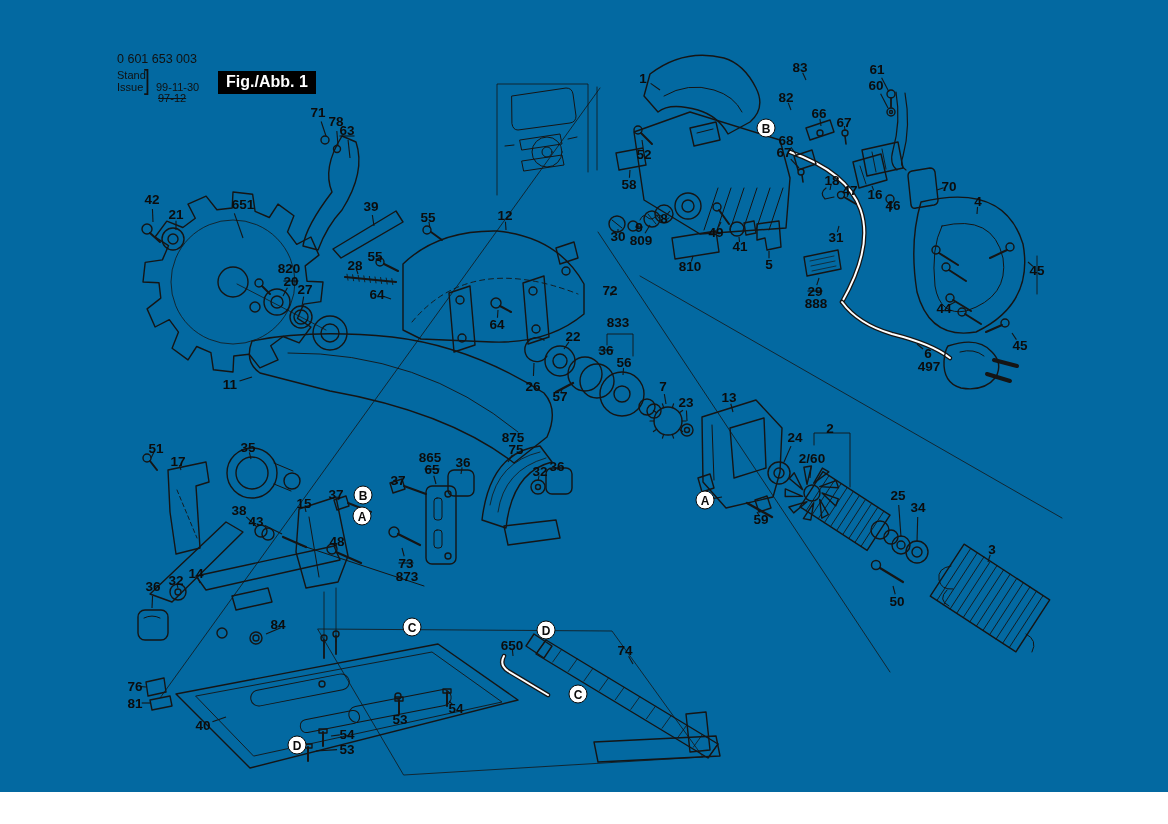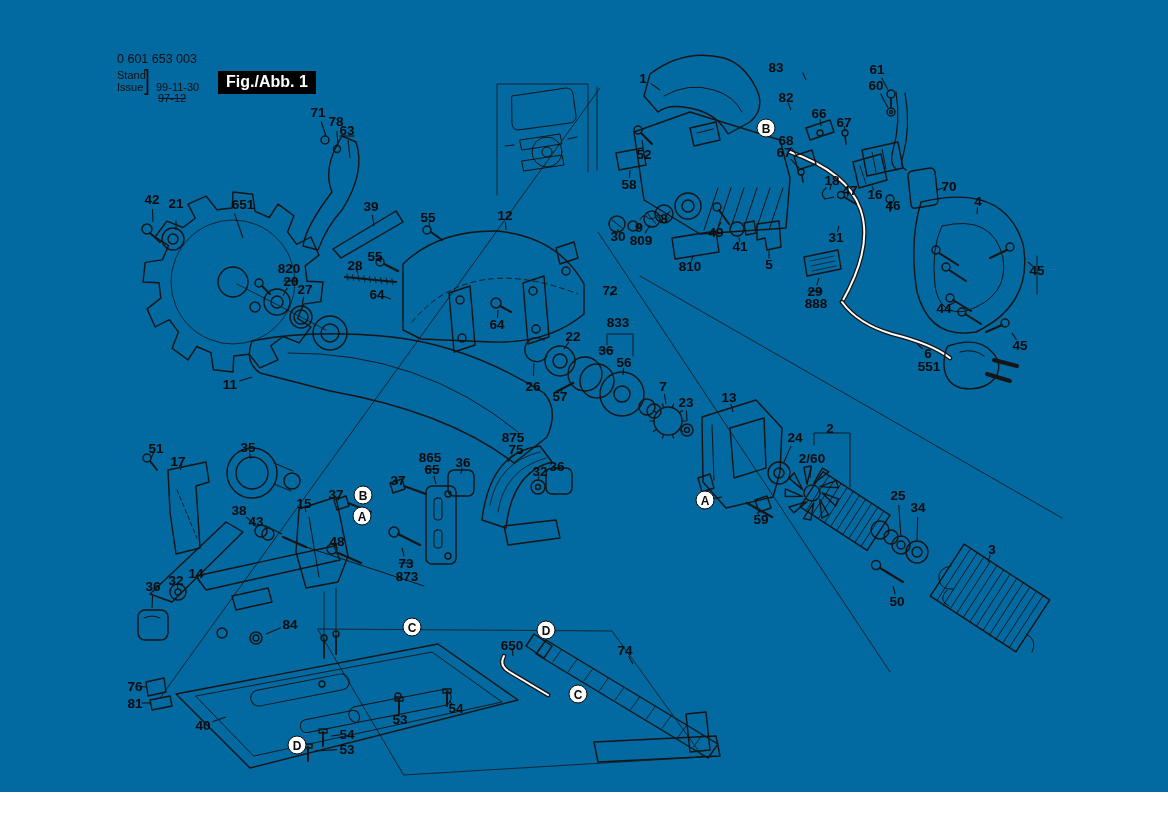--- a/index.html
+++ b/index.html
@@ -538,37 +538,37 @@
       <line x1="452.85" y1="704.85" x2="449" y2="701" stroke="#151515" stroke-width="1.1"></line>
       <line x1="339.8" y1="734.9" x2="331" y2="736" stroke="#151515" stroke-width="1.1"></line>
       <line x1="337.02074691031544" y1="749.6438227799797" x2="316" y2="751" stroke="#151515" stroke-width="1.1"></line>
     </svg>
 
   <div id="labels">
       <div class="lbl" style="left: 318px; top: 112px;">71</div>
       <div class="lbl" style="left: 336px; top: 121px;">78</div>
       <div class="lbl" style="left: 347px; top: 130px; text-decoration: underline;">63</div>
       <div class="lbl" style="left: 152px; top: 199px;">42</div>
-      <div class="lbl" style="left: 176px; top: 203px;">21</div>
+      <div class="lbl" style="left: 176px; top: 214px;">21</div>
       <div class="lbl" style="left: 231px; top: 204px; margin-left: 12px;">651</div>
       <div class="lbl" style="left: 289px; top: 268px; text-align: center;">820</div>
       <div class="lbl s" style="left: 291px; top: 281px;">20</div>
       <div class="lbl" style="left: 305px; top: 289px;">27</div>
       <div class="lbl" style="left: 371px; top: 206px;">39</div>
       <div class="lbl" style="left: 355px; top: 265px;">28</div>
       <div class="lbl" style="left: 375px; top: 256px;">55</div>
       <div class="lbl" style="left: 428px; top: 217px;">55</div>
       <div class="lbl" style="left: 505px; top: 215px;">12</div>
       <div class="lbl" style="left: 377px; top: 294px;">64</div>
       <div class="lbl" style="left: 497px; top: 324px;">64</div>
       <div class="lbl" style="left: 230px; top: 384px;">11</div>
       <div class="lbl" style="left: 643px; top: 78px;">1</div>
       <div class="lbl" style="left: 644px; top: 154px;">52</div>
       <div class="lbl" style="left: 629px; top: 184px;">58</div>
-      <div class="lbl" style="left: 776px; top: 67px;">83</div>
+      <div class="lbl" style="left: 800px; top: 67px;">83</div>
       <div class="lbl" style="left: 786px; top: 97px;">82</div>
       <div class="lbl" style="left: 877px; top: 69px;">61</div>
       <div class="lbl" style="left: 876px; top: 85px;">60</div>
       <div class="lbl cir" style="left: 766px; top: 128px;">B</div>
       <div class="lbl" style="left: 819px; top: 113px;">66</div>
       <div class="lbl" style="left: 844px; top: 122px;">67</div>
       <div class="lbl" style="left: 786px; top: 140px;">68</div>
       <div class="lbl" style="left: 784px; top: 152px;">67</div>
       <div class="lbl" style="left: 832px; top: 180px;">18</div>
       <div class="lbl" style="left: 850px; top: 190px;">47</div>
@@ -584,21 +584,21 @@
       <div class="lbl" style="left: 641px; top: 240px;">809</div>
       <div class="lbl" style="left: 664px; top: 218px;">8</div>
       <div class="lbl" style="left: 716px; top: 232px;">49</div>
       <div class="lbl" style="left: 690px; top: 266px;">810</div>
       <div class="lbl" style="left: 740px; top: 246px;">41</div>
       <div class="lbl" style="left: 769px; top: 264px;">5</div>
       <div class="lbl" style="left: 836px; top: 237px;">31</div>
       <div class="lbl s" style="left: 815px; top: 291px;">29</div>
       <div class="lbl" style="left: 816px; top: 303px;">888</div>
       <div class="lbl" style="left: 928px; top: 353px;">6</div>
-      <div class="lbl" style="left: 929px; top: 366px;">551</div>
+      <div class="lbl" style="left: 929px; top: 366px;">497</div>
       <div class="lbl" style="left: 610px; top: 290px;">72</div>
       <div class="lbl" style="left: 618px; top: 322px;">833</div>
       <div class="lbl s" style="left: 606px; top: 350px;">36</div>
       <div class="lbl" style="left: 624px; top: 362px;">56</div>
       <div class="lbl" style="left: 573px; top: 336px;">22</div>
       <div class="lbl" style="left: 533px; top: 386px;">26</div>
       <div class="lbl" style="left: 560px; top: 396px;">57</div>
       <div class="lbl" style="left: 663px; top: 386px;">7</div>
       <div class="lbl" style="left: 686px; top: 402px;">23</div>
       <div class="lbl" style="left: 729px; top: 397px;">13</div>
@@ -627,21 +627,21 @@
       <div class="lbl" style="left: 513px; top: 437px;">875</div>
       <div class="lbl" style="left: 516px; top: 449px;">75</div>
       <div class="lbl" style="left: 540px; top: 471px;">32</div>
       <div class="lbl" style="left: 557px; top: 466px;">36</div>
       <div class="lbl" style="left: 337px; top: 541px;">48</div>
       <div class="lbl s" style="left: 406px; top: 563px;">73</div>
       <div class="lbl" style="left: 407px; top: 576px;">873</div>
       <div class="lbl" style="left: 196px; top: 573px;">14</div>
       <div class="lbl" style="left: 176px; top: 580px;">32</div>
       <div class="lbl" style="left: 153px; top: 586px;">36</div>
-      <div class="lbl" style="left: 290px; top: 624px;">84</div>
+      <div class="lbl" style="left: 278px; top: 624px;">84</div>
       <div class="lbl" style="left: 135px; top: 686px;">76</div>
       <div class="lbl" style="left: 135px; top: 703px;">81</div>
       <div class="lbl" style="left: 203px; top: 725px;">40</div>
       <div class="lbl cir" style="left: 412px; top: 627px;">C</div>
       <div class="lbl cir" style="left: 546px; top: 630px;">D</div>
       <div class="lbl" style="left: 512px; top: 645px;">650</div>
       <div class="lbl cir" style="left: 578px; top: 694px;">C</div>
       <div class="lbl" style="left: 625px; top: 650px;">74</div>
       <div class="lbl" style="left: 400px; top: 719px;">53</div>
       <div class="lbl" style="left: 456px; top: 708px;">54</div>

